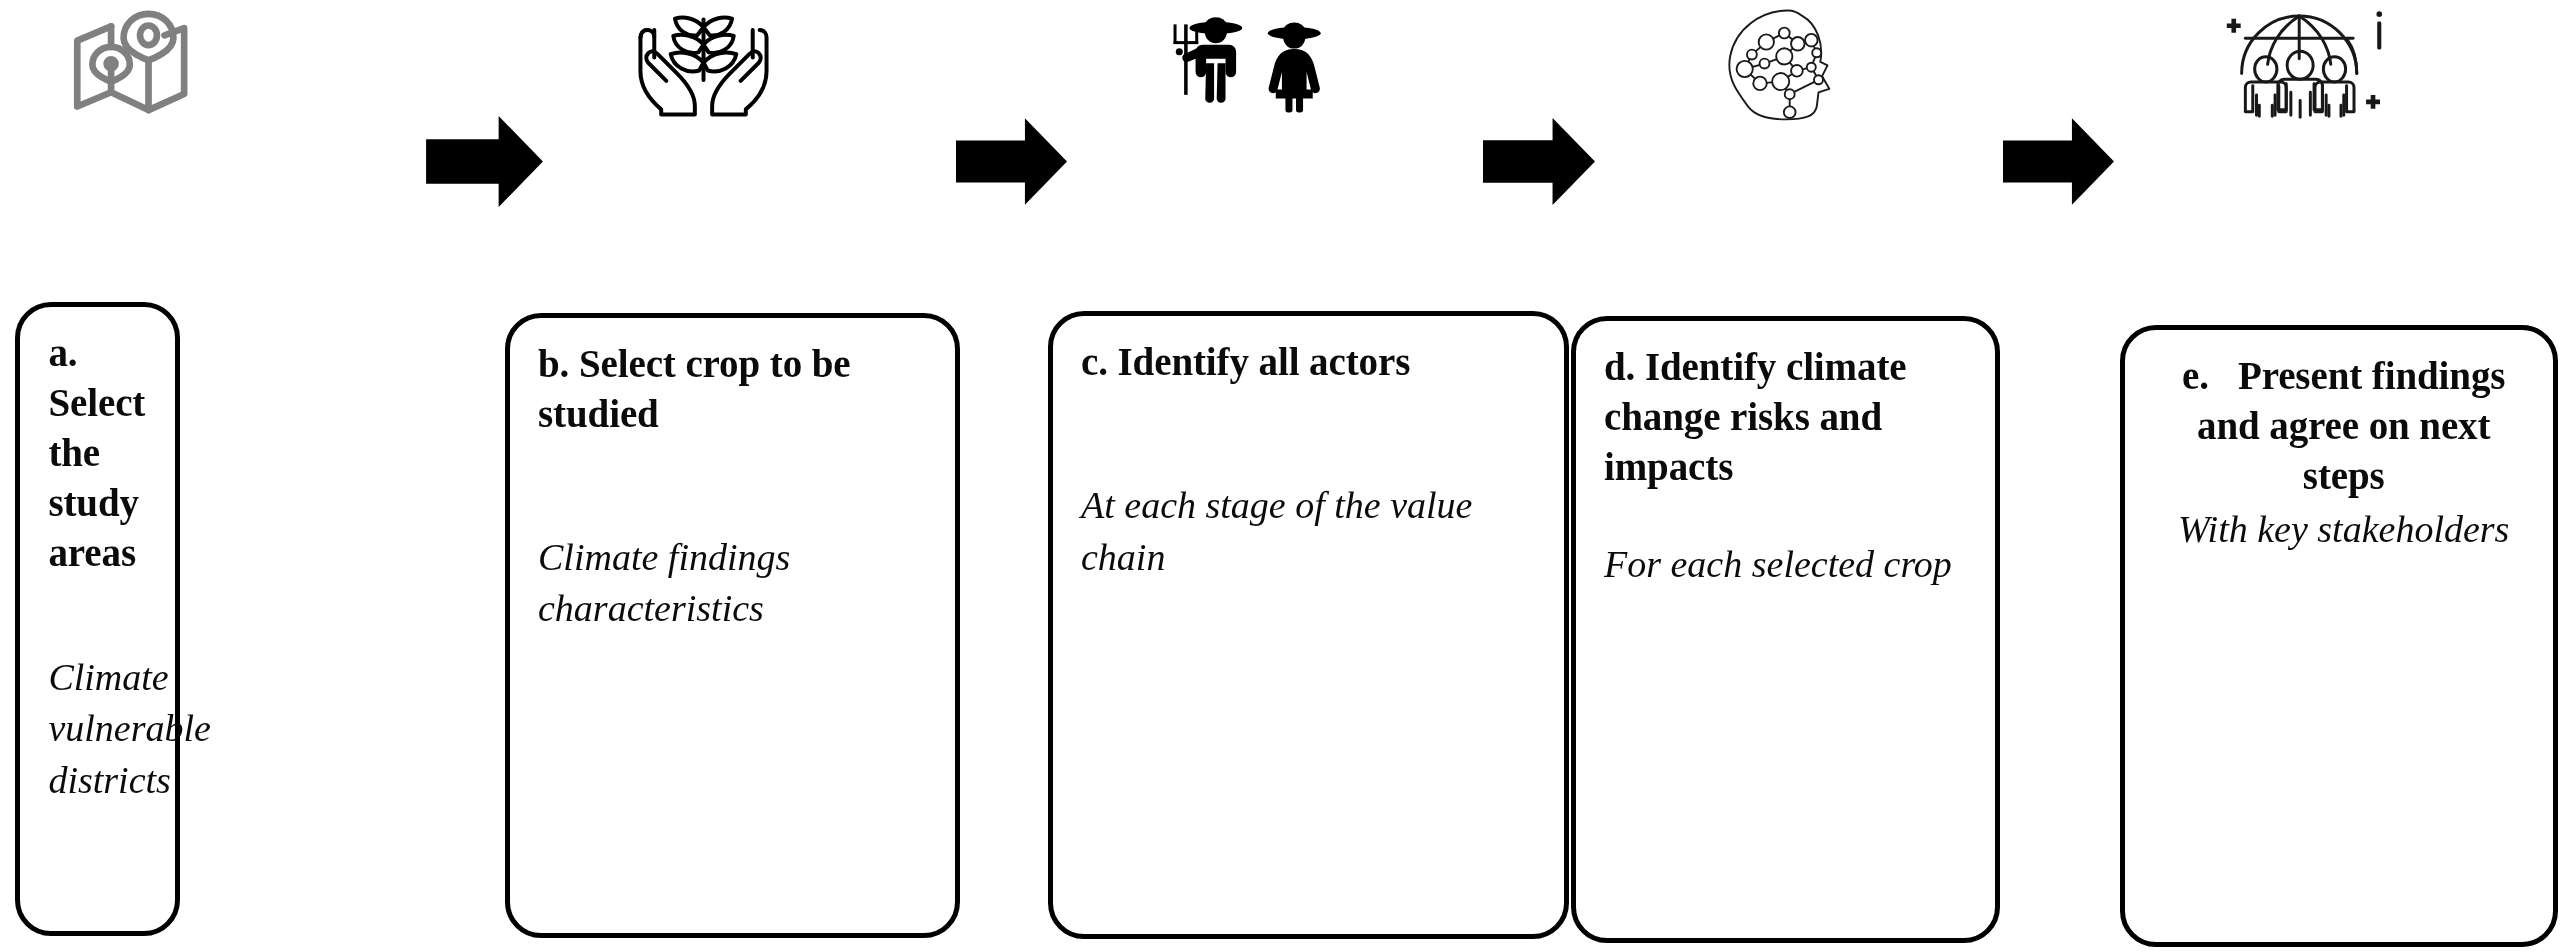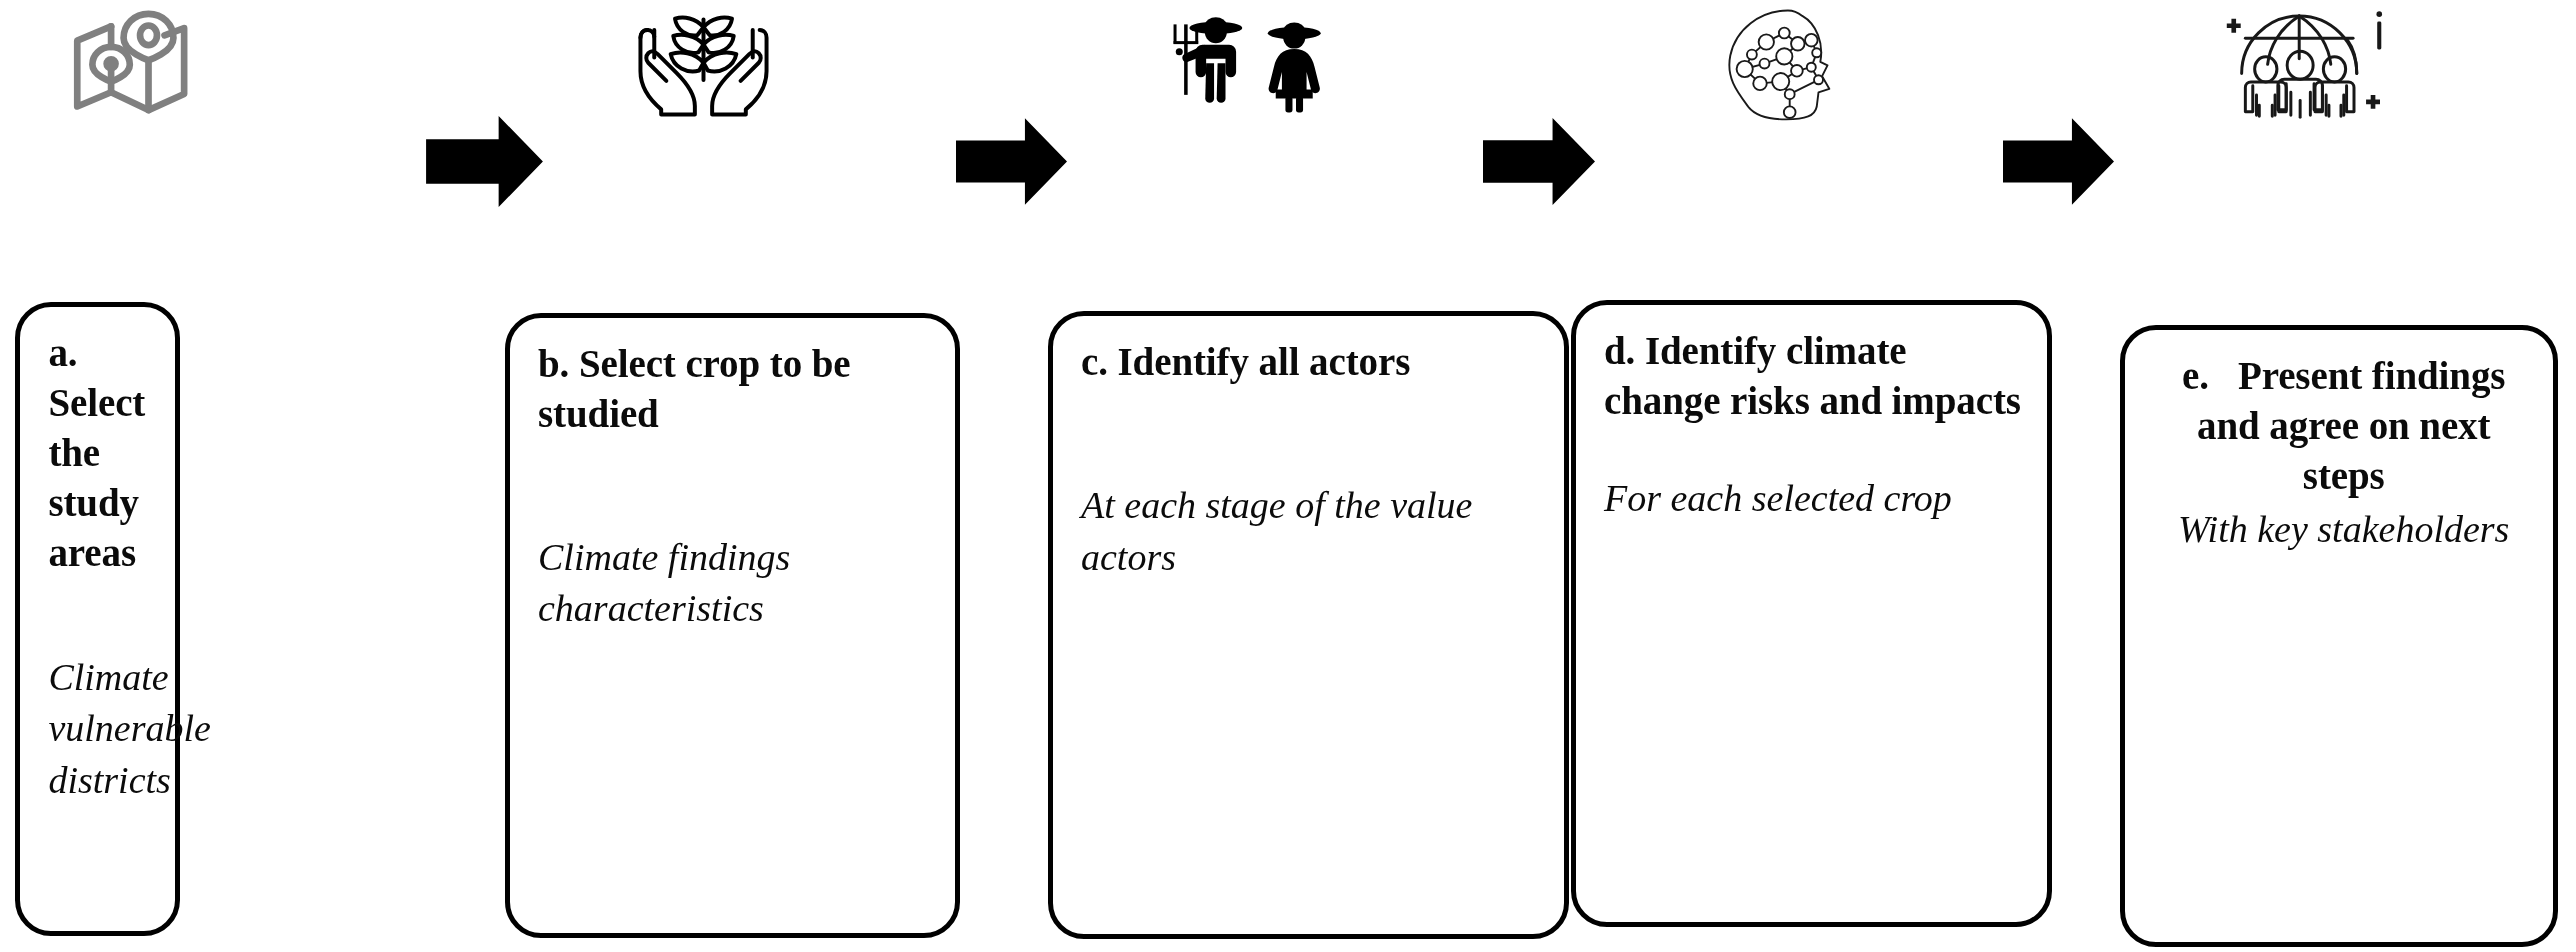--- a/index.html
+++ b/index.html
@@ -211,25 +211,25 @@
       <div class="card-title">b. Select crop to be studied</div>
       <div class="gap-b"></div>
       <div class="card-sub">Climate findings characteristics</div>
     </div>
   </div>
 
   <div class="card" style="left:1048px;top:311px;width:521px;height:628px;">
     <div class="card-inner">
       <div class="card-title">c. Identify all actors</div>
       <div class="gap-c"></div>
-      <div class="card-sub">At each stage of the value actors</div>
-    </div>
-  </div>
-
-  <div class="card" style="left:1571px;top:300px;width:481px;height:627px;padding-left:14px;">
+      <div class="card-sub">At each stage of the value chain</div>
+    </div>
+  </div>
+
+  <div class="card" style="left:1571px;top:316px;width:429px;height:627px;padding-left:14px;">
     <div class="card-inner">
       <div class="card-title">d. Identify climate change risks and impacts</div>
       <div class="gap-d"></div>
       <div class="card-sub">For each selected crop</div>
     </div>
   </div>
 
   <div class="card" style="left:2120px;top:325px;width:438px;height:622px;text-align:center;">
     <div class="card-inner">
       <div class="card-title">e.   Present findings and agree on next steps</div>

